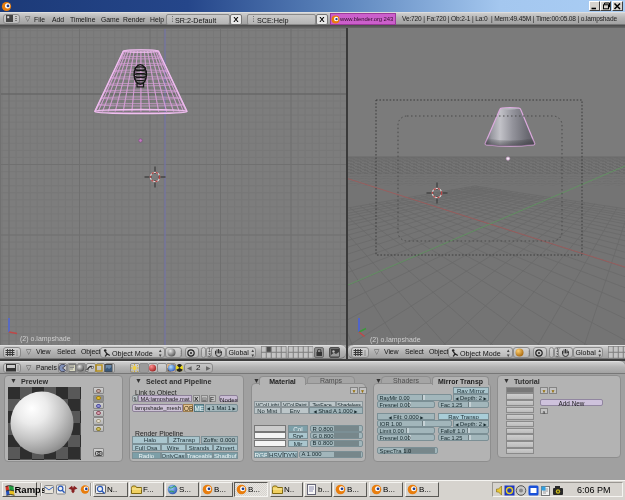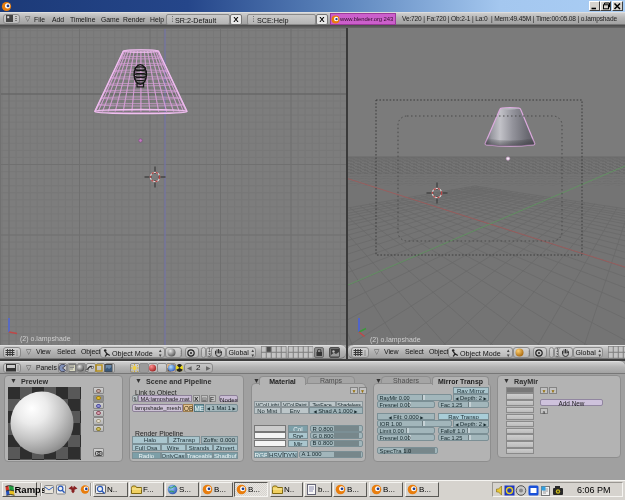--- a/index.html
+++ b/index.html
@@ -443,21 +443,21 @@
     <div class="abs" style="left:95.5px;top:418.9px;width:5px;height:4.2px;background:#e8e0d0;border:1px solid #a09880;border-radius:2px"></div>
     <div class="abs" style="left:93px;top:425.0px;width:11px;height:7.2px;background:linear-gradient(180deg,#d0d0d0,#b6b6b6);border:1px solid #888;border-radius:1px"></div>
     <div class="abs" style="left:95.5px;top:426.5px;width:5px;height:4.2px;background:#d0c060;border:1px solid #908030;border-radius:2px"></div>
     <div class="abs" style="left:93px;top:448px;width:11px;height:9px;background:linear-gradient(180deg,#d0d0d0,#b6b6b6);border:1px solid #888;border-radius:1px"></div>
     <svg class="abs" style="left:95px;top:450.5px" width="8" height="5">
       <rect x="0.5" y="0.5" width="6.5" height="4" rx="1" fill="none" stroke="#444"></rect>
       <circle cx="3.8" cy="2.5" r="1.2" fill="none" stroke="#444"></circle>
     </svg>
     <div class="panel" style="left:129px;top:375px;width:115px;height:87px"></div>
     <div class="tx" style="left:135px;top:377px;font-size:7px;color:#333">▼</div>
-    <div class="ptit" style="left:146px;top:376.5px">Scene and Pipeline</div>
+    <div class="ptit" style="left:146px;top:376.5px">Select and Pipeline</div>
     <div class="tx" style="left:135px;top:388.5px;font-size:6.8px;color:#222">Link to Object</div>
     <div class="abs" style="left:132px;top:394.5px;width:6px;height:7.5px;background:#bfc6c9;border:1px solid #848c8f;border-radius:2px 0 0 2px;font-size:5px;color:#333;text-align:center;line-height:7px">⇅</div>
     <div class="abs" style="left:138px;top:394.5px;width:53.5px;height:7.5px;background:#c9bcd4;border:1px solid #8d8198;font-size:5.7px;color:#1c1c1c;line-height:7.5px;padding-left:1.5px;white-space:nowrap;overflow:hidden">MA:lampshade.mat</div>
     <div class="abs" style="left:192.5px;top:394.5px;width:7.5px;height:7.5px;background:#c6c6c6;border:1px solid #888;font-size:6px;font-weight:bold;color:#222;text-align:center;line-height:7.5px">X</div>
     <div class="abs" style="left:200.5px;top:394.5px;width:7.5px;height:7.5px;background:#c2c2c2;border:1px solid #888;font-size:5px;color:#333;text-align:center;line-height:7.5px">▤</div>
     <div class="abs" style="left:208.5px;top:394.5px;width:7px;height:7.5px;background:#c2c2c2;border:1px solid #888;font-size:6.5px;color:#111;text-align:center;line-height:7px">F</div>
     <div class="abs" style="left:219px;top:394.5px;width:19px;height:7.5px;background:#c9bcd4;border:1px solid #8d8198;border-radius:2px;font-size:6.2px;color:#1c1c1c;text-align:center;line-height:7px">Nodes</div>
     <div class="abs" style="left:132px;top:404px;width:51px;height:7.5px;background:#cdc2d6;border:1px solid #8d8198;border-radius:2px 0 0 2px;font-size:5.9px;color:#1c1c1c;line-height:7.5px;padding-left:1.5px;white-space:nowrap;overflow:hidden">lampshade_mesh</div>
     <div class="abs" style="left:183px;top:404px;width:10px;height:7.5px;background:#e3c392;border:1px solid #a08050;font-size:6.3px;color:#3a2c10;text-align:center;line-height:7.5px">OB</div>
     <div class="abs" style="left:193.5px;top:404px;width:10.5px;height:7.5px;background:#76a0aa;border:1px solid #53767f;font-size:6.3px;color:#f0f6f6;text-align:center;line-height:7.5px">ME</div>
@@ -539,21 +539,21 @@
     <div class="abs" style="left:408px;top:435.2px;width:3px;height:4.8px;background:#c6d2d6;border-left:1px solid #6e7e82"></div>
     <div class="tx" style="left:379.5px;top:435.2px;font-size:5.6px;color:#16282c">Fresnel 0.00</div>
     <div class="abs num" style="left:438px;top:434.2px;width:51px;height:6.8px;border-radius:2px"></div>
     <div class="abs" style="left:468px;top:435.2px;width:3px;height:4.8px;background:#c6d2d6;border-left:1px solid #6e7e82"></div>
     <div class="tx" style="left:440.5px;top:435.2px;font-size:5.6px;color:#16282c">Fac 1.25</div>
     <div class="abs num" style="left:377px;top:447px;width:61px;height:7px;border-radius:2px"></div>
     <div class="abs" style="left:404px;top:448px;width:31px;height:5px;background:#77878b"></div>
     <div class="tx" style="left:379.5px;top:447.8px;font-size:5.9px;color:#16282c">SpecTra 1.0</div>
     <div class="panel" style="left:497px;top:375px;width:124px;height:83px"></div>
     <div class="tx" style="left:503px;top:377px;font-size:7px;color:#333">▼</div>
-    <div class="ptit" style="left:514px;top:376.5px">RayMir</div>
+    <div class="ptit" style="left:514px;top:376.5px">Tutorial</div>
     <div class="abs" style="left:505.5px;top:386.5px;width:28.5px;height:6.3px;background:#787878;border:1px solid #8a8a8a"></div>
     <div class="abs" style="left:505.5px;top:393.35px;width:28.5px;height:6.3px;background:linear-gradient(180deg,#cdcdcd,#bcbcbc);border:1px solid #8a8a8a"></div>
     <div class="abs" style="left:505.5px;top:400.2px;width:28.5px;height:6.3px;background:linear-gradient(180deg,#cdcdcd,#bcbcbc);border:1px solid #8a8a8a"></div>
     <div class="abs" style="left:505.5px;top:407.05px;width:28.5px;height:6.3px;background:linear-gradient(180deg,#cdcdcd,#bcbcbc);border:1px solid #8a8a8a"></div>
     <div class="abs" style="left:505.5px;top:413.9px;width:28.5px;height:6.3px;background:linear-gradient(180deg,#cdcdcd,#bcbcbc);border:1px solid #8a8a8a"></div>
     <div class="abs" style="left:505.5px;top:420.75px;width:28.5px;height:6.3px;background:linear-gradient(180deg,#cdcdcd,#bcbcbc);border:1px solid #8a8a8a"></div>
     <div class="abs" style="left:505.5px;top:427.6px;width:28.5px;height:6.3px;background:linear-gradient(180deg,#cdcdcd,#bcbcbc);border:1px solid #8a8a8a"></div>
     <div class="abs" style="left:505.5px;top:434.45px;width:28.5px;height:6.3px;background:linear-gradient(180deg,#cdcdcd,#bcbcbc);border:1px solid #8a8a8a"></div>
     <div class="abs" style="left:505.5px;top:441.3px;width:28.5px;height:6.3px;background:linear-gradient(180deg,#cdcdcd,#bcbcbc);border:1px solid #8a8a8a"></div>
     <div class="abs" style="left:505.5px;top:448.15px;width:28.5px;height:6.3px;background:linear-gradient(180deg,#cdcdcd,#bcbcbc);border:1px solid #8a8a8a"></div>

